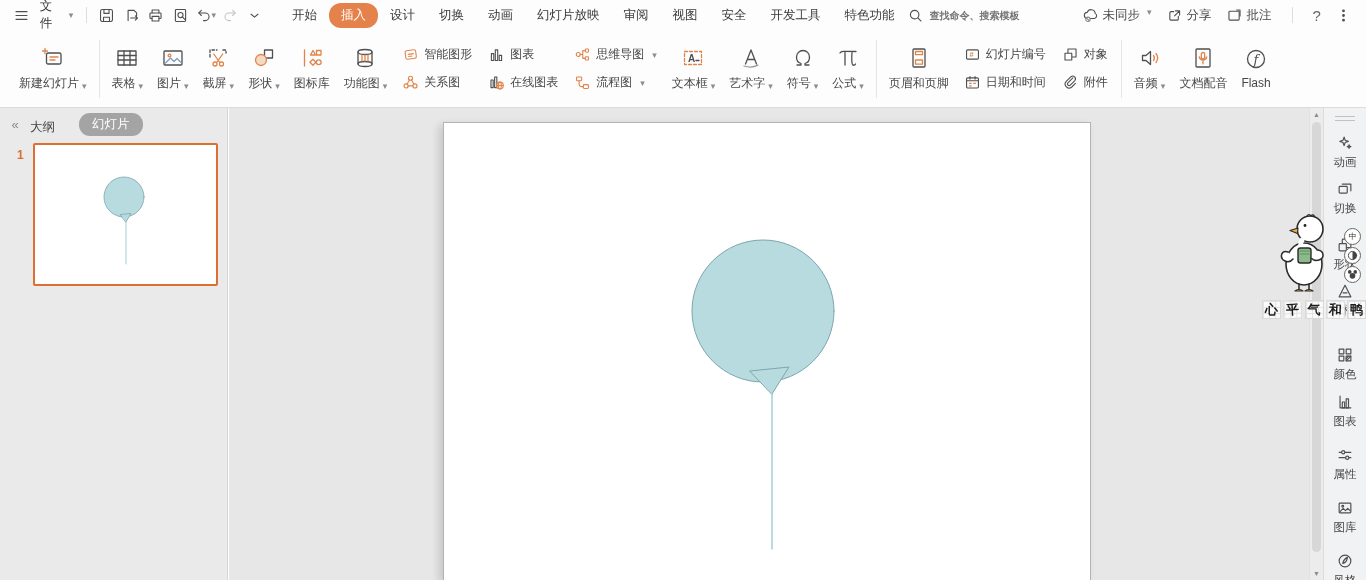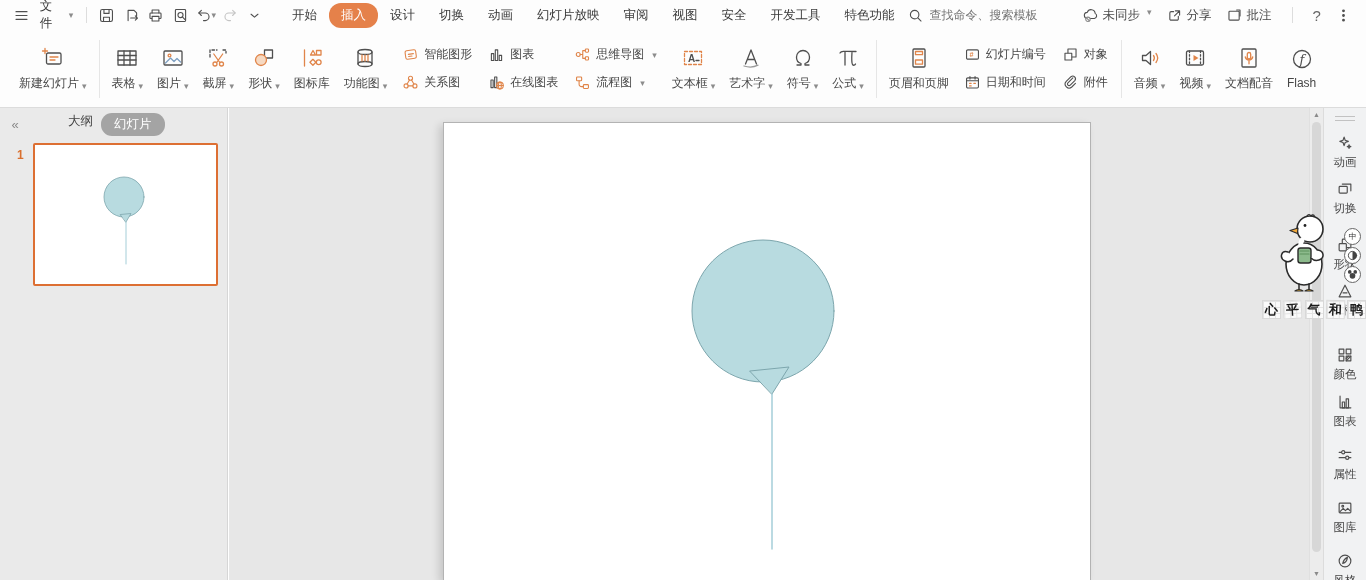--- a/index.html
+++ b/index.html
@@ -18,22 +18,22 @@
   .qa{width:24px;height:22px;display:flex;align-items:center;justify-content:center;border-radius:3px;}
   .vdiv{width:1px;height:16px;background:#ddd;margin:0 6px;}
   .caret::after{content:"▾";font-size:9px;color:#8c8c8c;margin-left:3px;}
   .caret-plain::after{content:"▾";font-size:9px;color:#8c8c8c;}
   #tabs{display:flex;align-items:center;margin-left:14px;}
   .tab{padding:4px 12px;border-radius:12px;white-space:nowrap;cursor:pointer;}
   .tab.active{background:#e5814a;color:#fff;}
   .mb-right{margin-left:auto;display:flex;align-items:center;gap:14px;padding-right:10px;}
   .mb-item{display:flex;gap:4px;white-space:nowrap;cursor:pointer;color:#4a4a4a;}
   #search-box{display:flex;align-items:center;gap:4px;}
-  #search-box input{border:none;outline:none;background:transparent;font-size:12px;width:140px;
-    font-family:"Liberation Sans","DejaVu Sans",sans-serif;color:#a16207;}
+  #search-box input{border:none;outline:none;background:transparent;font-size:10px;width:140px;
+    font-family:"Liberation Sans","DejaVu Sans",sans-serif;color:#a16207;font-weight:bold;}
   .glyph-q::after{content:"?";font-size:15px;color:#666;}
   .glyph-up::after{content:"⌃";font-size:13px;color:#666;}
 
   
   #ribbon{position:absolute;top:30px;left:0;width:1366px;height:78px;background:#fdfdfd;
     border-bottom:1px solid #dcdcdc;display:flex;align-items:center;padding-left:12px;overflow:hidden;}
   .rdiv{width:1px;height:58px;background:#e6e6e6;margin:0 5px;align-self:center;flex:0 0 auto;}
   .rbig{display:flex;flex-direction:column;align-items:center;justify-content:center;gap:5px;
     height:70px;padding:0 7px;border-radius:3px;cursor:pointer;flex:0 0 auto;}
   .rbig .lblrow{font-size:12px;color:#474747;white-space:nowrap;display:flex;align-items:flex-end;}
@@ -44,21 +44,21 @@
   .ic-s{width:17px;height:17px;}
 
   
   #main{position:absolute;top:108px;left:0;width:1366px;height:472px;}
 
   #leftpanel{position:absolute;left:0;top:0;width:228px;height:472px;background:#eaeaea;
     border-right:1px solid #d6d6d6;}
   #lp-head{height:32px;display:flex;align-items:center;font-size:12.5px;}
   #lp-collapse{width:30px;text-align:center;color:#8a8a8a;font-size:13px;cursor:pointer;}
   #lp-collapse::after{content:"«";}
-  #lp-tabs{display:flex;align-items:flex-start;gap:8px;margin-left:38px;}
+  #lp-tabs{display:flex;align-items:flex-end;gap:24px;}
   #tab-outline{color:#444;cursor:pointer;}
   #tab-slides{background:#a4a4a4;color:#fff;padding:3px 13px;border-radius:11px;cursor:pointer;}
   #thumb-num{position:absolute;left:17px;top:40px;color:#d9702f;font-weight:bold;font-size:12px;}
   #thumb{position:absolute;left:33px;top:35px;width:185px;height:143px;background:#fff;
     border:2px solid #dd6f33;border-radius:2px;cursor:pointer;}
 
   #canvas{position:absolute;left:229px;top:0;width:1080px;height:472px;background:#e7e7e7;}
   #slide{position:absolute;left:214px;top:14px;width:648px;height:458px;background:#fff;
     border:1px solid #b3b3b3;border-bottom:none;box-shadow:-4px 3px 8px rgba(0,0,0,.14);}
 
@@ -450,31 +450,20 @@
           <path d="M15.5 9.5a4.2 4.2 0 0 1 0 5M18 7.5a7.5 7.5 0 0 1 0 9"></path>
         </g>
       </svg>
     <span class="lblrow">
         <span>音频</span>
         <span class="caret"></span>
       </span>
   </div>
   <div class="rbig">
     <svg class="ic" viewBox="0 0 24 24">
-        <rect x="3.5" y="5" width="17" height="14" rx="1.5"></rect>
-        <path d="M6.5 5v14M17.5 5v14" stroke-dasharray="1.6 2"></path>
-        <path class="of" d="m10.5 9 5 3-5 3z"></path>
-      </svg>
-    <span class="lblrow">
-        <span>视频</span>
-        <span class="caret"></span>
-      </span>
-  </div>
-  <div class="rbig">
-    <svg class="ic" viewBox="0 0 24 24">
         <rect x="5" y="3" width="14" height="18" rx="1"></rect>
         <g class="o">
           <rect x="10.3" y="6.5" width="3.4" height="6.5" rx="1.7"></rect>
           <path d="M8.3 11a3.8 3.8 0 0 0 7.4 0M12 15v2.8"></path>
         </g>
       </svg>
     <span class="lblrow">
         <span>文档配音</span>
       </span>
   </div>

